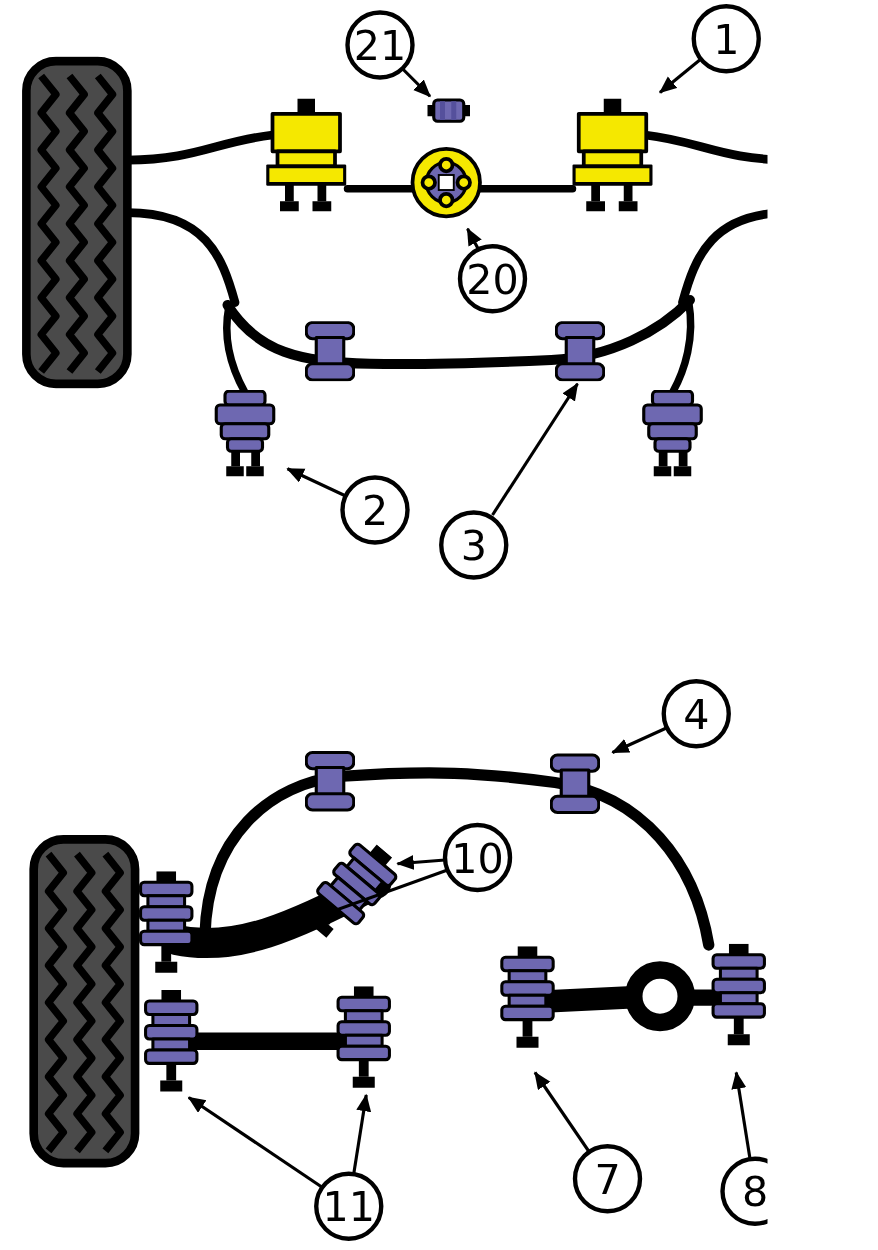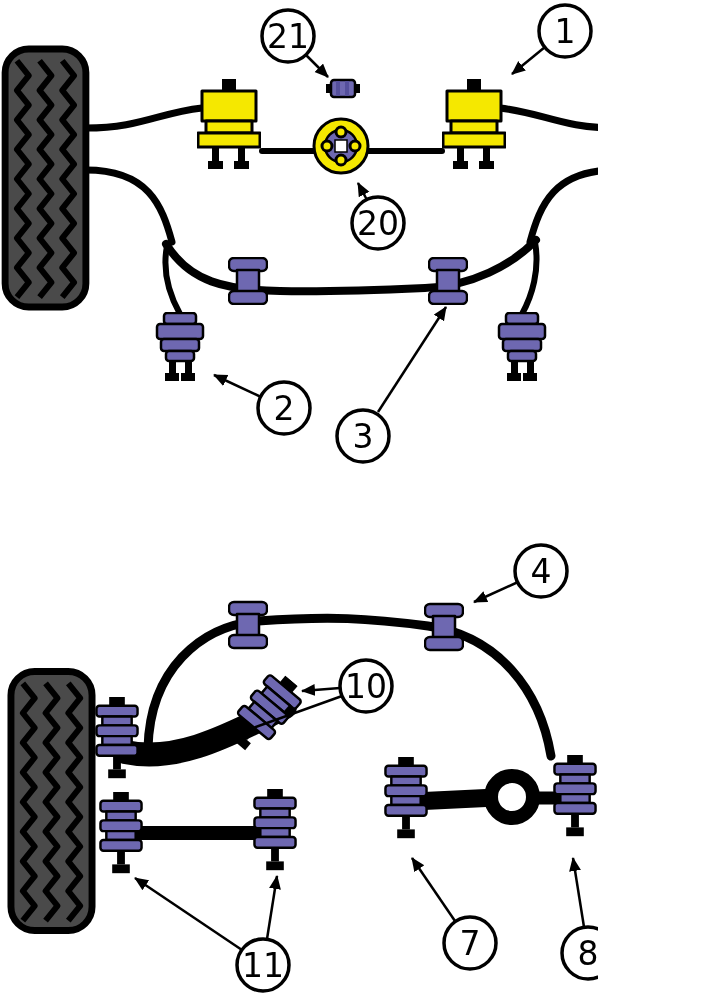--- a/index.html
+++ b/index.html
@@ -7,20 +7,21 @@
     padding: 0;
     background: var(--c-background, #ffffff);
     font-family: "DejaVu Sans", sans-serif;
   }
   .stage {
     width: 598px;
     height: 1000px;
     position: relative;
     background: var(--c-background, #ffffff);
     overflow: hidden;
+    padding-left: 16px;
   }
   svg { display: block; }
 
   .tube {
     fill: none;
     stroke: var(--c-outline, #000);
     stroke-linecap: round;
   }
   .purple {
     fill: var(--c-bushing, #6e68b1);

